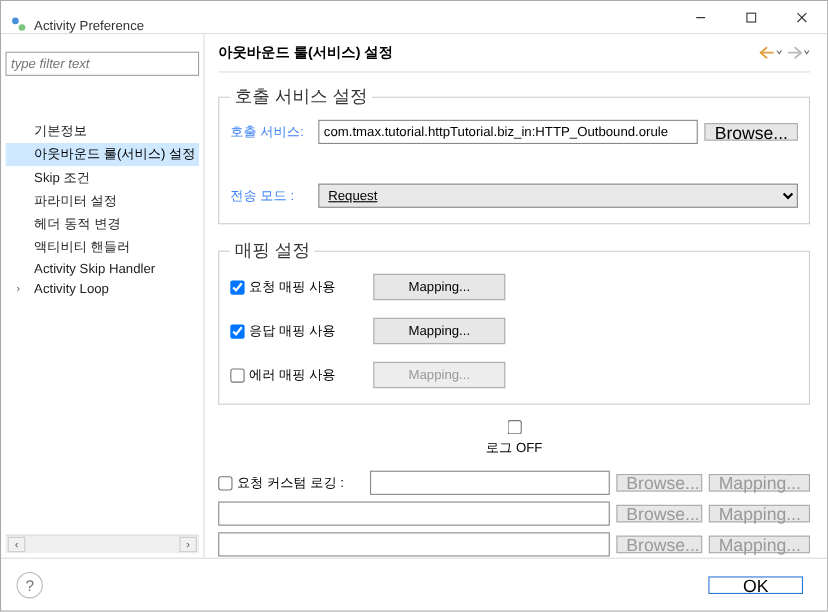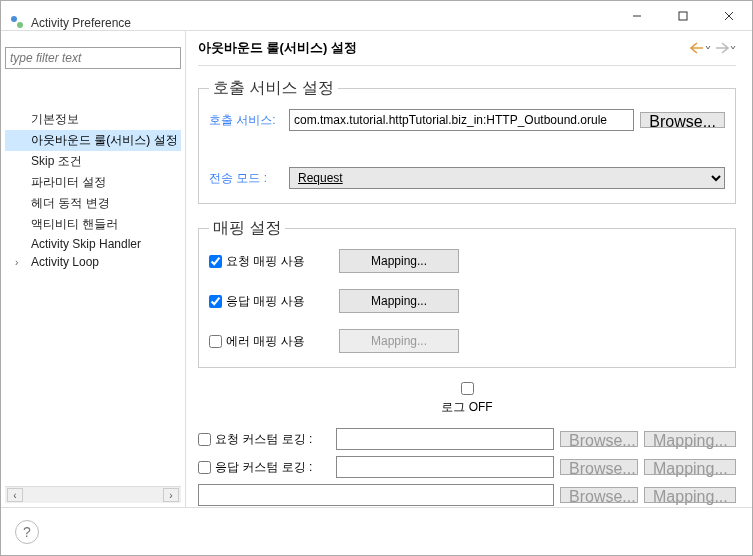--- a/index.html
+++ b/index.html
@@ -356,33 +356,30 @@
     <div class="log-row">
       <label class="chk2">
           <input type="checkbox" style="">
           <span>요청 커스텀 로깅 :</span>
         </label>
       <input type="text" style="">
       <button class="btn" disabled="">Browse...</button>
       <button class="btn map" disabled="">Mapping...</button>
     </div>
     <div class="log-row">
-      <label class="chk2">
-          <input type="checkbox" style="">
-          <span>응답 커스텀 로깅 :</span>
-        </label>
       <input type="text" style="">
       <button class="btn" disabled="">Browse...</button>
       <button class="btn map" disabled="">Mapping...</button>
     </div>
     <div class="log-row">
       <input type="text" style="">
       <button class="btn" disabled="">Browse...</button>
       <button class="btn map" disabled="">Mapping...</button>
     </div>
 
   </div>
 </div>
 
 <div class="footer">
   <div class="help-btn">?</div>
   <div class="spacer"></div>
+  <button class="btn ok">OK</button>
 </div>
 
 </body></html>

